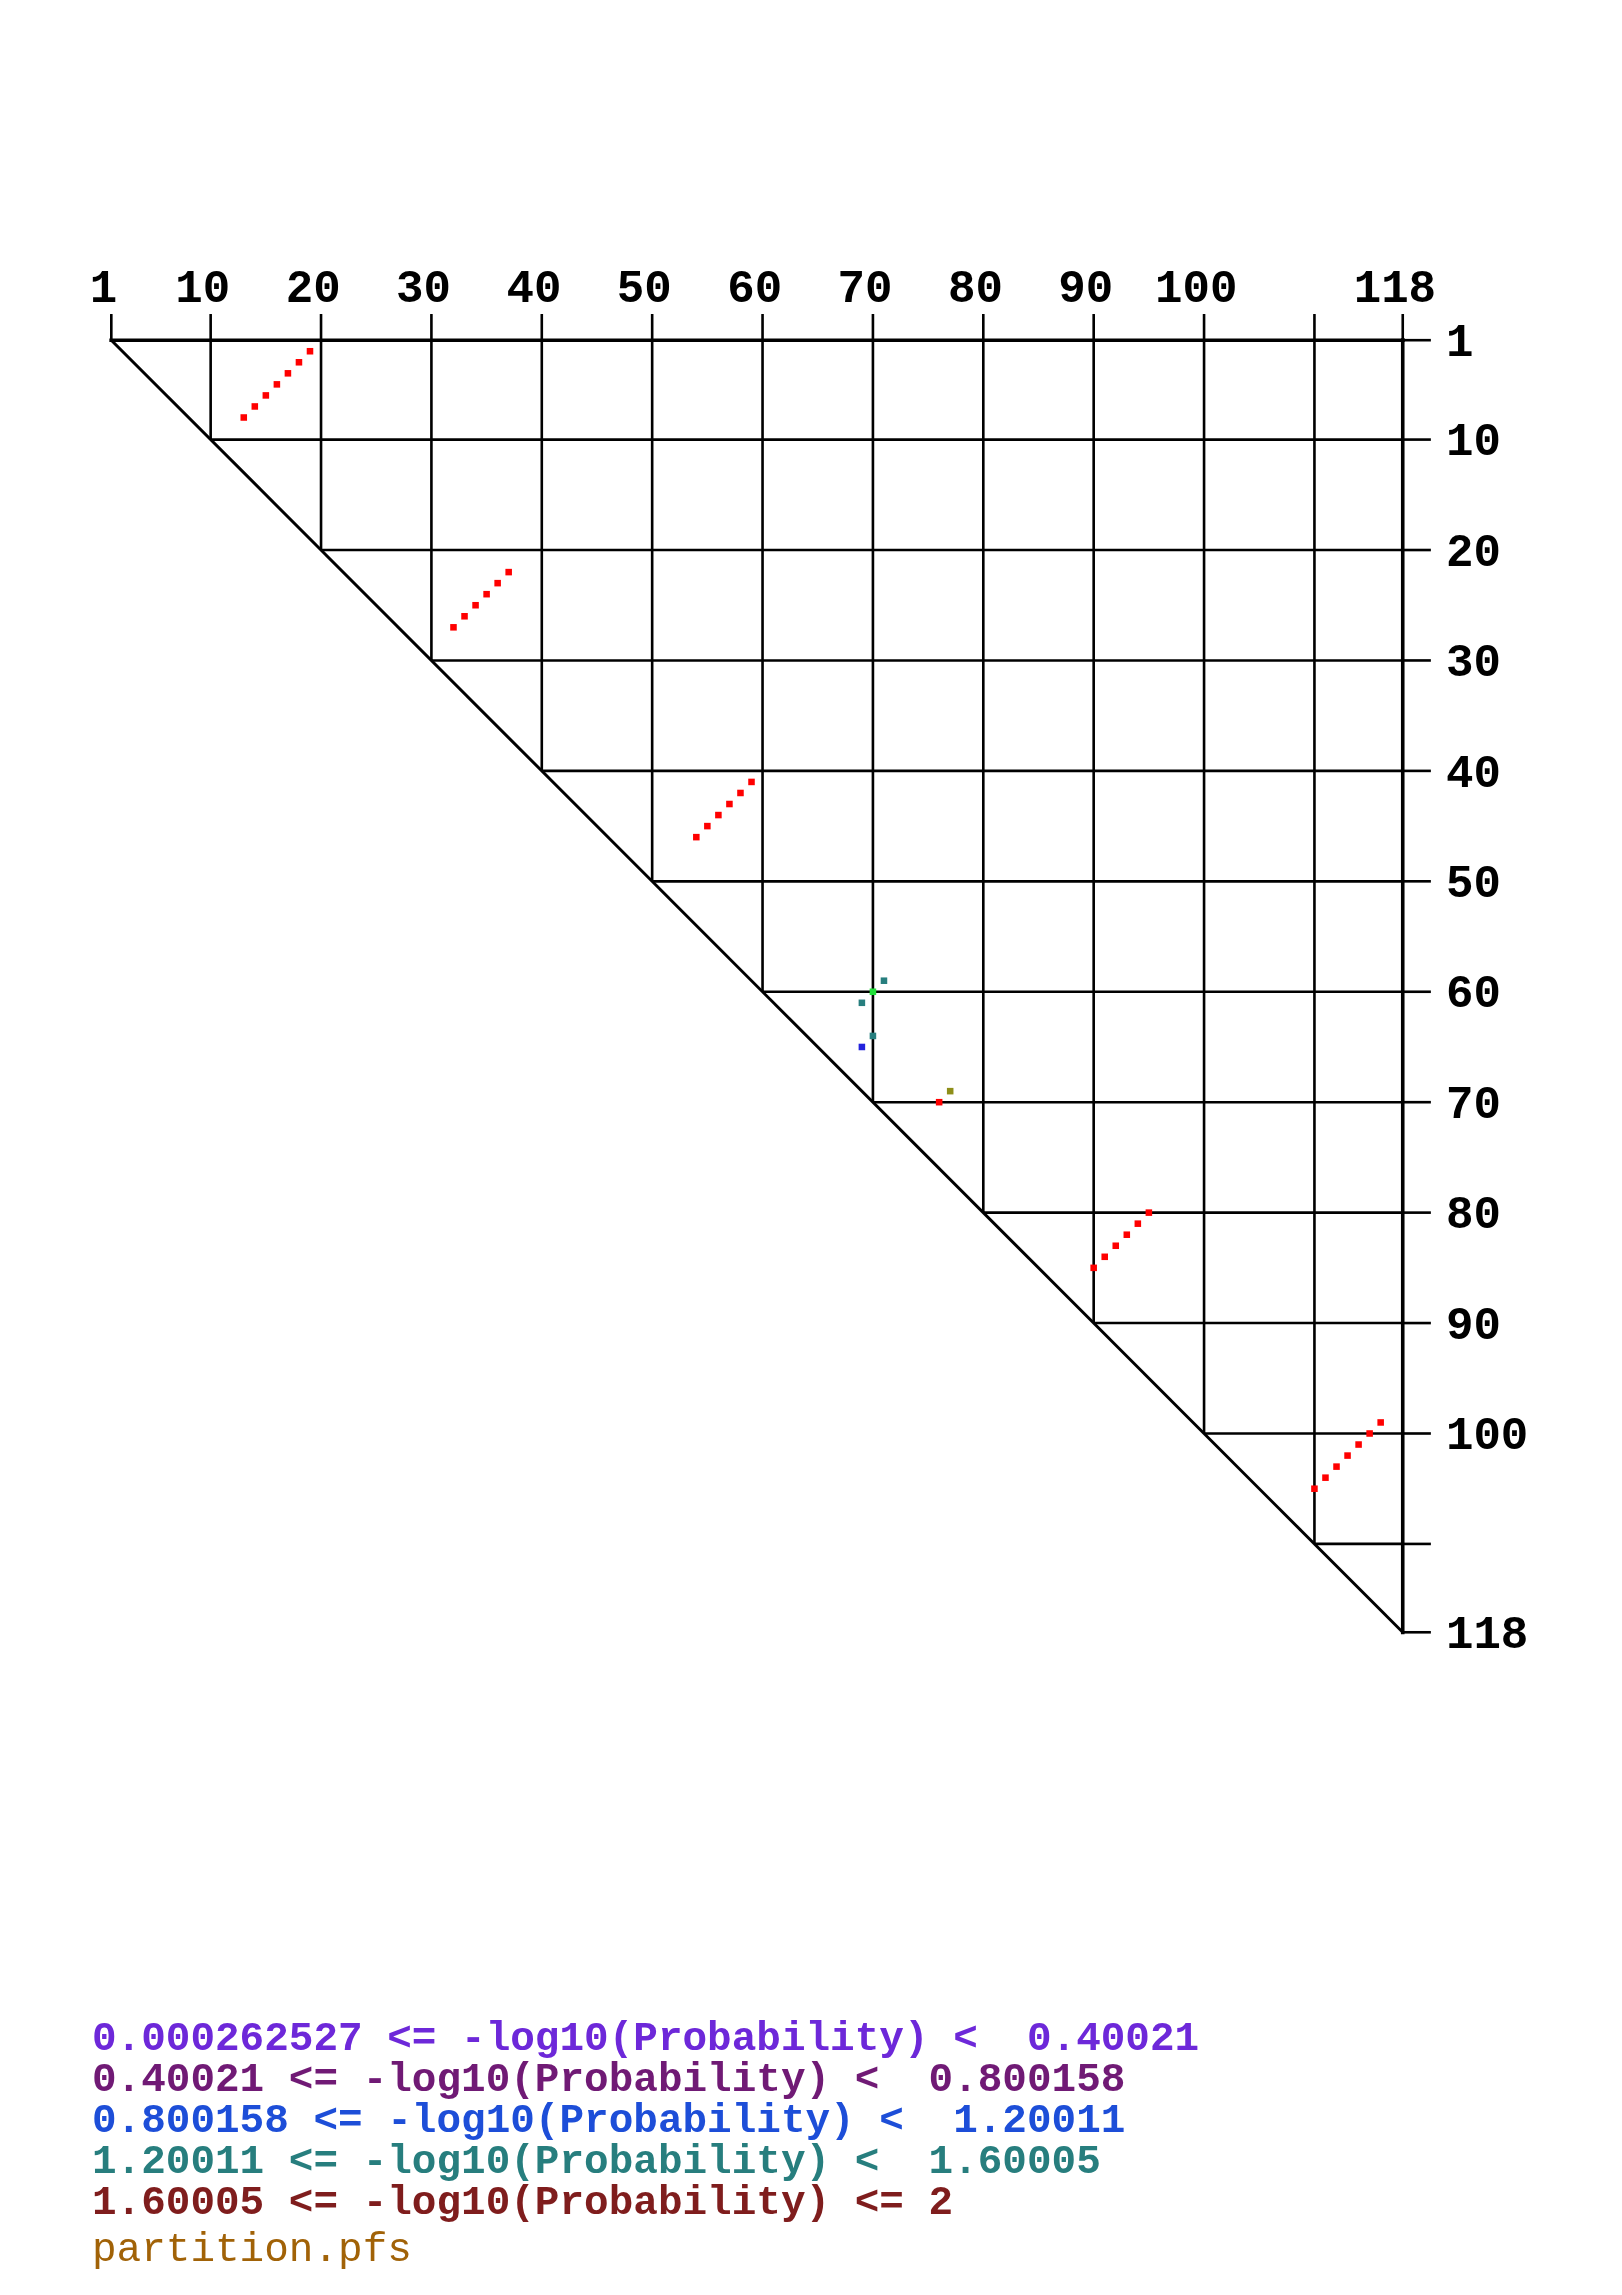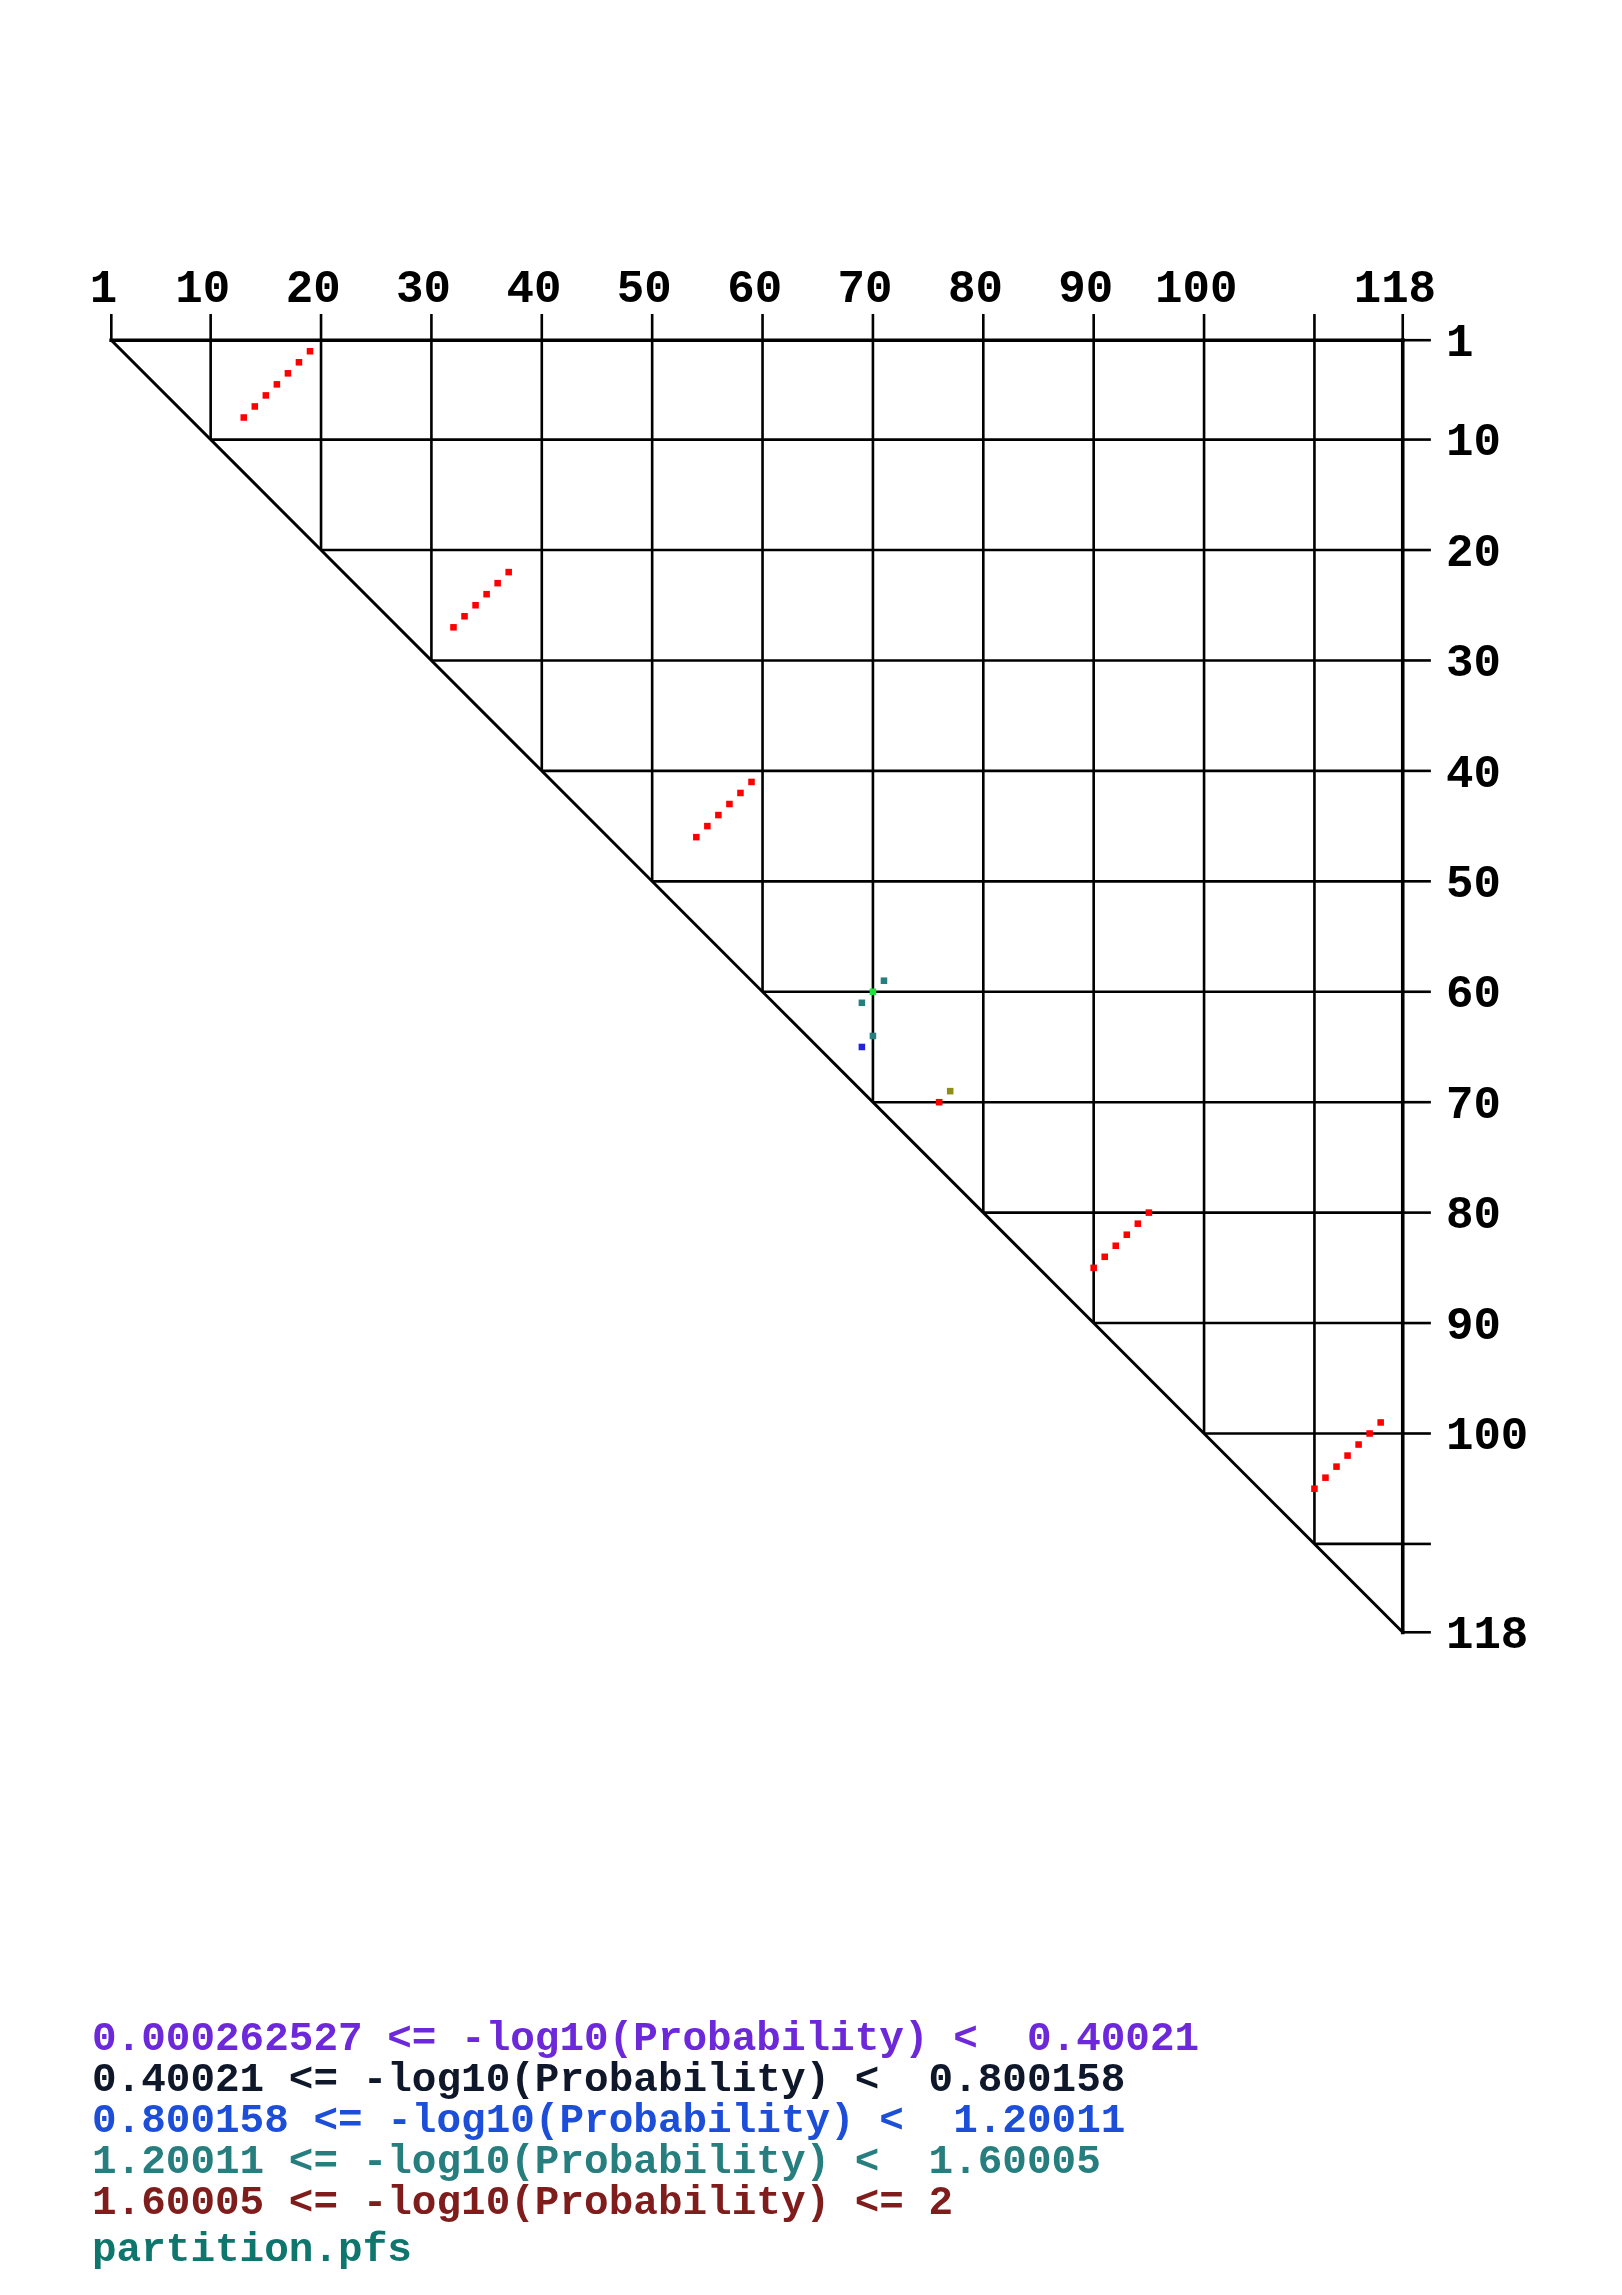--- a/index.html
+++ b/index.html
@@ -2,22 +2,22 @@
 <html style="font-size:10.5px"><head>
 <meta charset="utf-8">
 <style>
   html,body{margin:0;padding:0;background:#ffffff;}
   body{width:1622px;height:2295px;position:relative;overflow:hidden;
        font-family:"Liberation Mono","DejaVu Sans Mono",monospace;}
   #plot-svg{position:absolute;left:0;top:0;}
   #legend{position:absolute;left:92px;top:2019px;}
   .legend-line{font-weight:bold;font-size:41px;line-height:41px;white-space:pre;
                font-family:"Liberation Mono","DejaVu Sans Mono",monospace;}
-  #file-label{position:absolute;left:92px;top:2230px;color:#0f766e;
-              font-weight:bold;font-size:41px;line-height:41px;white-space:pre;
+  #file-label{position:absolute;left:92px;top:2230px;color:#a16207;
+              font-weight:normal;font-size:41px;line-height:41px;white-space:pre;
               font-family:"Liberation Mono","DejaVu Sans Mono",monospace;}
 </style>
 </head>
 <body>
 
 <svg id="plot-svg" width="1622" height="2295" viewBox="0 0 2479 3508">
     <g>
       <line x1="321.8461538461538" y1="520" x2="321.8461538461538" y2="671.9230769230769" stroke="#000000" stroke-width="4"></line>
       <line x1="490.5641025641026" y1="520" x2="490.5641025641026" y2="840.7264957264957" stroke="#000000" stroke-width="4"></line>
       <line x1="659.2820512820513" y1="520" x2="659.2820512820513" y2="1009.5299145299145" stroke="#000000" stroke-width="4"></line>
@@ -150,20 +150,20 @@
         <rect x="1329.1538461538462" y="1578.4615384615386" width="10" height="10" fill="#277e7e"></rect>
       </g>
       <g>
         <rect x="1312.2820512820513" y="1595.3418803418804" width="10" height="10" fill="#2323dd"></rect>
       </g>
     </g>
   </svg>
 
 <div id="legend">
     <div class="legend-line" style="color: #6d28d9;">0.000262527 &lt;= -log10(Probability) &lt;  0.40021</div>
-    <div class="legend-line" style="color: #0f172a;">0.40021 &lt;= -log10(Probability) &lt;  0.800158</div>
+    <div class="legend-line" style="color: #701a75;">0.40021 &lt;= -log10(Probability) &lt;  0.800158</div>
     <div class="legend-line" style="color: #1d4ed8;">0.800158 &lt;= -log10(Probability) &lt;  1.20011</div>
     <div class="legend-line" style="color: rgb(39, 126, 126);">1.20011 &lt;= -log10(Probability) &lt;  1.60005</div>
     <div class="legend-line" style="color: #7f1d1d;">1.60005 &lt;= -log10(Probability) &lt;= 2</div>
   </div>
 
 <div id="file-label">partition.pfs</div>
 
 
 </body></html>

